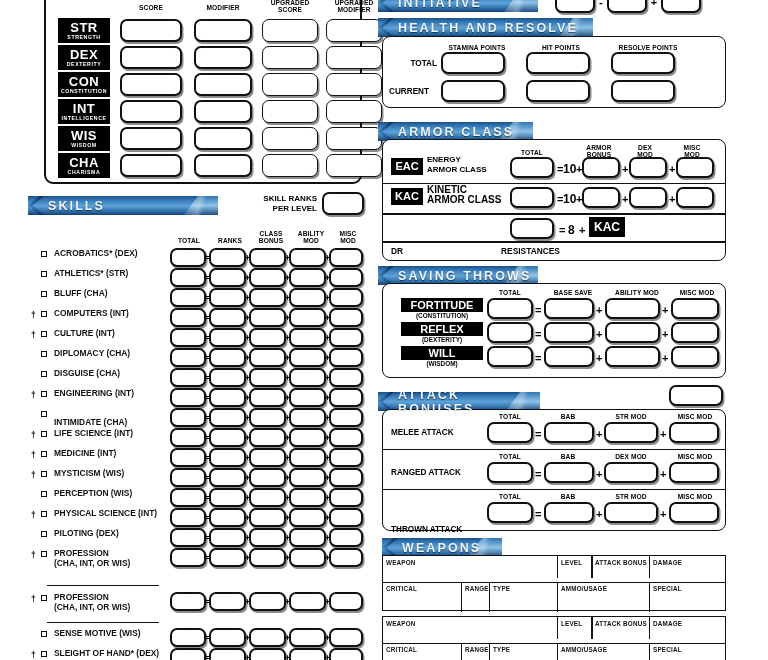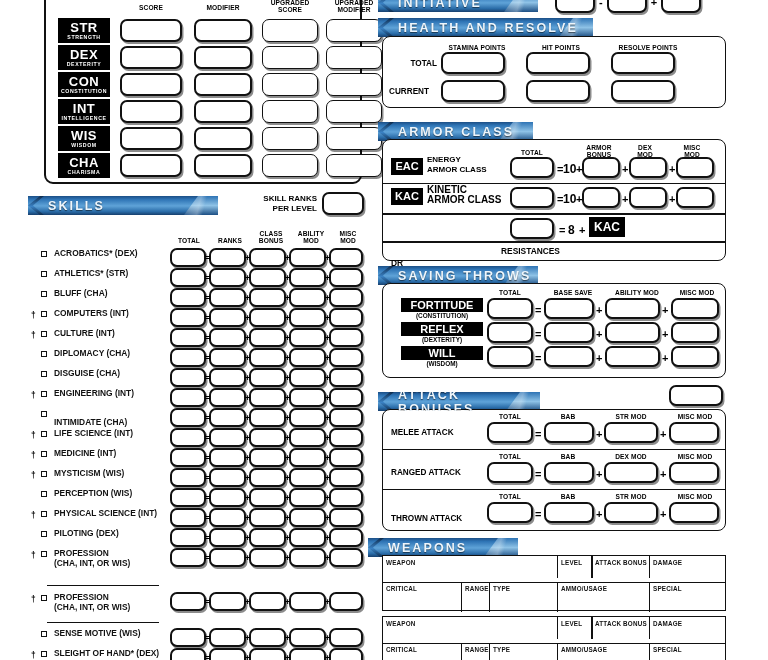--- a/index.html
+++ b/index.html
@@ -609,21 +609,21 @@
     <div class="hr" style="top:73px;border-top-width:2.4px;"></div>
 
     <div class="bx" style="position:absolute;left:127px;top:78px;width:44px;height:21px;"></div>
     <span class="op" style="position:absolute;left:176px;top:85px;">=</span>
     <span class="op" style="position:absolute;left:185px;top:84px;font-size:12px;">8</span>
     <span class="op" style="position:absolute;left:196px;top:85px;">+</span>
     <div class="tag-blk" style="position:absolute;left:206px;top:77px;width:36px;height:20px;font-size:12px;">KAC</div>
 
     <div class="hr" style="top:101px;border-top-width:2.4px;"></div>
 
-    <div style="position:absolute;left:8px;top:118px;font-size:8.4px;font-weight:bold;">DR</div>
+    <div style="position:absolute;left:8px;top:106px;font-size:8.4px;font-weight:bold;">DR</div>
     <div style="position:absolute;left:118px;top:106px;font-size:8.4px;font-weight:bold;">RESISTANCES</div>
   </div>
 
   <div class="banner" style="position:absolute;left:378px;top:266px;width:160px;">
     <span class="btxt">SAVING THROWS</span>
   </div>
   <div class="panel" style="left:382px;top:283px;width:344px;height:95px;">
     <div class="colhdr" style="position:absolute;left:104px;top:5px;width:46px;">TOTAL</div>
     <div class="colhdr" style="position:absolute;left:160px;top:5px;width:60px;">BASE SAVE</div>
     <div class="colhdr" style="position:absolute;left:222px;top:5px;width:64px;">ABILITY MOD</div>
@@ -703,32 +703,32 @@
       <span class="op" style="position:absolute;left:277px;top:59px;">+</span>
       <div class="bx" style="position:absolute;left:286px;top:52px;width:50px;height:21px;"></div>
     </div>
     <div class="hr" style="top:79px;"></div>
 
     <div>
       <div class="colhdr" style="position:absolute;left:104px;top:83px;width:46px;">TOTAL</div>
       <div class="colhdr" style="position:absolute;left:160px;top:83px;width:50px;">BAB</div>
       <div class="colhdr" style="position:absolute;left:220px;top:83px;width:56px;">STR MOD</div>
       <div class="colhdr" style="position:absolute;left:286px;top:83px;width:52px;">MISC MOD</div>
-      <div class="rowlbl" style="position:absolute;left:8px;top:104px;">THROWN ATTACK</div>
+      <div class="rowlbl" style="position:absolute;left:8px;top:115px;">THROWN ATTACK</div>
       <div class="bx" style="position:absolute;left:104px;top:92px;width:46px;height:21px;"></div>
       <span class="op" style="position:absolute;left:152px;top:99px;">=</span>
       <div class="bx" style="position:absolute;left:161px;top:92px;width:50px;height:21px;"></div>
       <span class="op" style="position:absolute;left:213px;top:99px;">+</span>
       <div class="bx" style="position:absolute;left:221px;top:92px;width:54px;height:21px;"></div>
       <span class="op" style="position:absolute;left:277px;top:99px;">+</span>
       <div class="bx" style="position:absolute;left:286px;top:92px;width:50px;height:21px;"></div>
     </div>
   </div>
 
-  <div class="banner" style="position:absolute;left:368px;top:538px;width:150px;">
+  <div class="banner" style="position:absolute;left:382px;top:538px;width:120px;">
     <span class="btxt">WEAPONS</span>
   </div>
 
   <div class="wtable" style="left:382px;top:555px;width:344px;height:56px;">
     <div class="wcell" style="left:3px;top:3px;">WEAPON</div>
     <div class="vline" style="left:174px;top:0;height:22px;"></div>
     <div class="wcell" style="left:178px;top:3px;">LEVEL</div>
     <div class="vline" style="left:208px;top:0;height:22px;border-left-width:2.2px;"></div>
     <div class="wcell" style="left:212px;top:3px;">ATTACK BONUS</div>
     <div class="vline" style="left:266px;top:0;height:22px;"></div>

